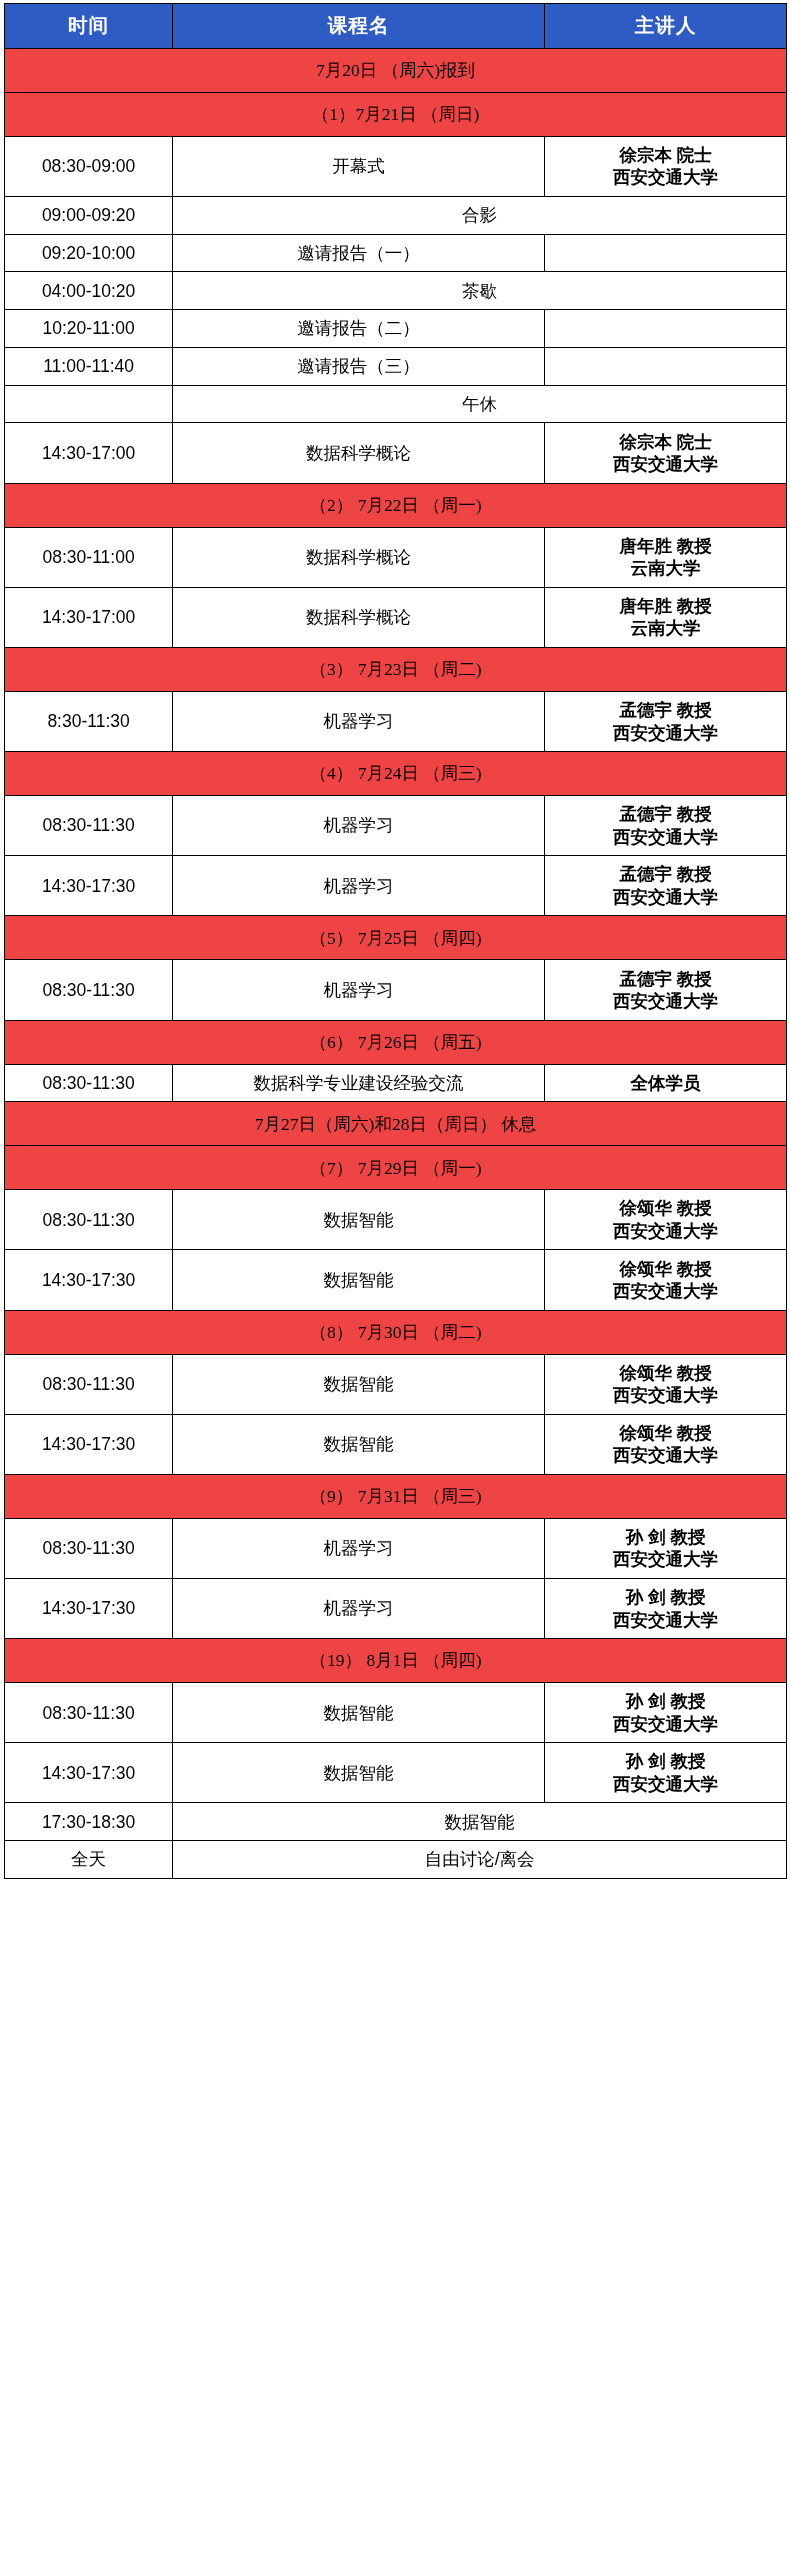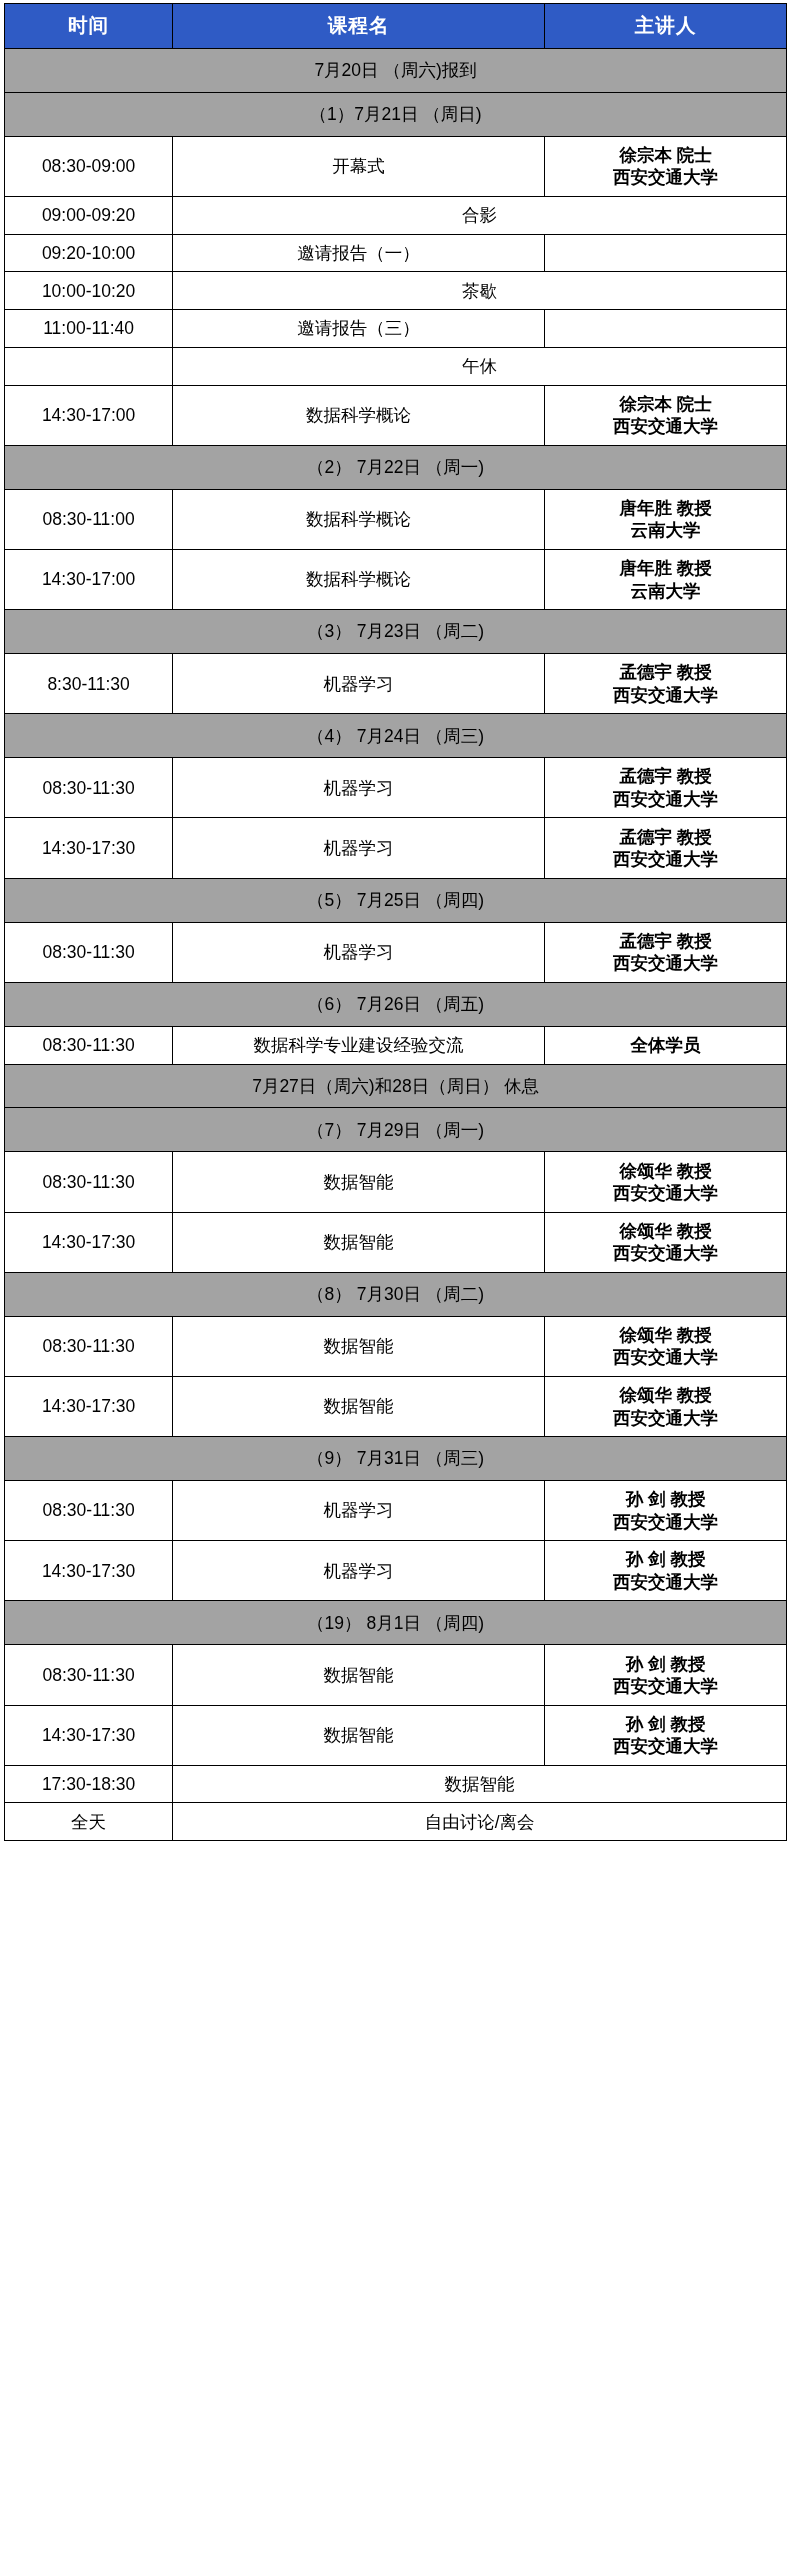--- a/index.html
+++ b/index.html
@@ -39,23 +39,24 @@
   }
   table.schedule thead th {
     background: #2f5bc5;
     color: #ffffff;
     font-weight: bold;
     font-size: 19.6px;
     padding: 9.3px 3.1px;
     letter-spacing: 1px;
   }
   tr.section td {
-    background: #a3a3a3;
+    background: #ef4444;
     font-size: 17.5px;
     padding: 10.3px 3.1px;
+    font-family: Liberation Serif, serif;
   }
   td.two-line {
     line-height: 1.26;
     white-space: pre-line;
     font-size: 17px;
     font-weight: bold;
   }
   td.time-cell {
     font-size: 16.5px;
     letter-spacing: 0px;
@@ -97,22 +98,27 @@
         <tr>
           <td class="time-cell">09:00-09:20</td>
           <td colspan="2" class="span-cell">合影</td>
         </tr>
         <tr>
           <td class="time-cell">09:20-10:00</td>
           <td>邀请报告（一）</td>
           <td class="two-line"></td>
         </tr>
         <tr>
-          <td class="time-cell">10:00-10:20</td>
+          <td class="time-cell">04:00-10:20</td>
           <td colspan="2" class="span-cell">茶歇</td>
+        </tr>
+        <tr>
+          <td class="time-cell">10:20-11:00</td>
+          <td>邀请报告（二）</td>
+          <td class="two-line"></td>
         </tr>
         <tr>
           <td class="time-cell">11:00-11:40</td>
           <td>邀请报告（三）</td>
           <td class="two-line"></td>
         </tr>
         <tr>
           <td class="time-cell"></td>
           <td colspan="2" class="span-cell">午休</td>
         </tr>

